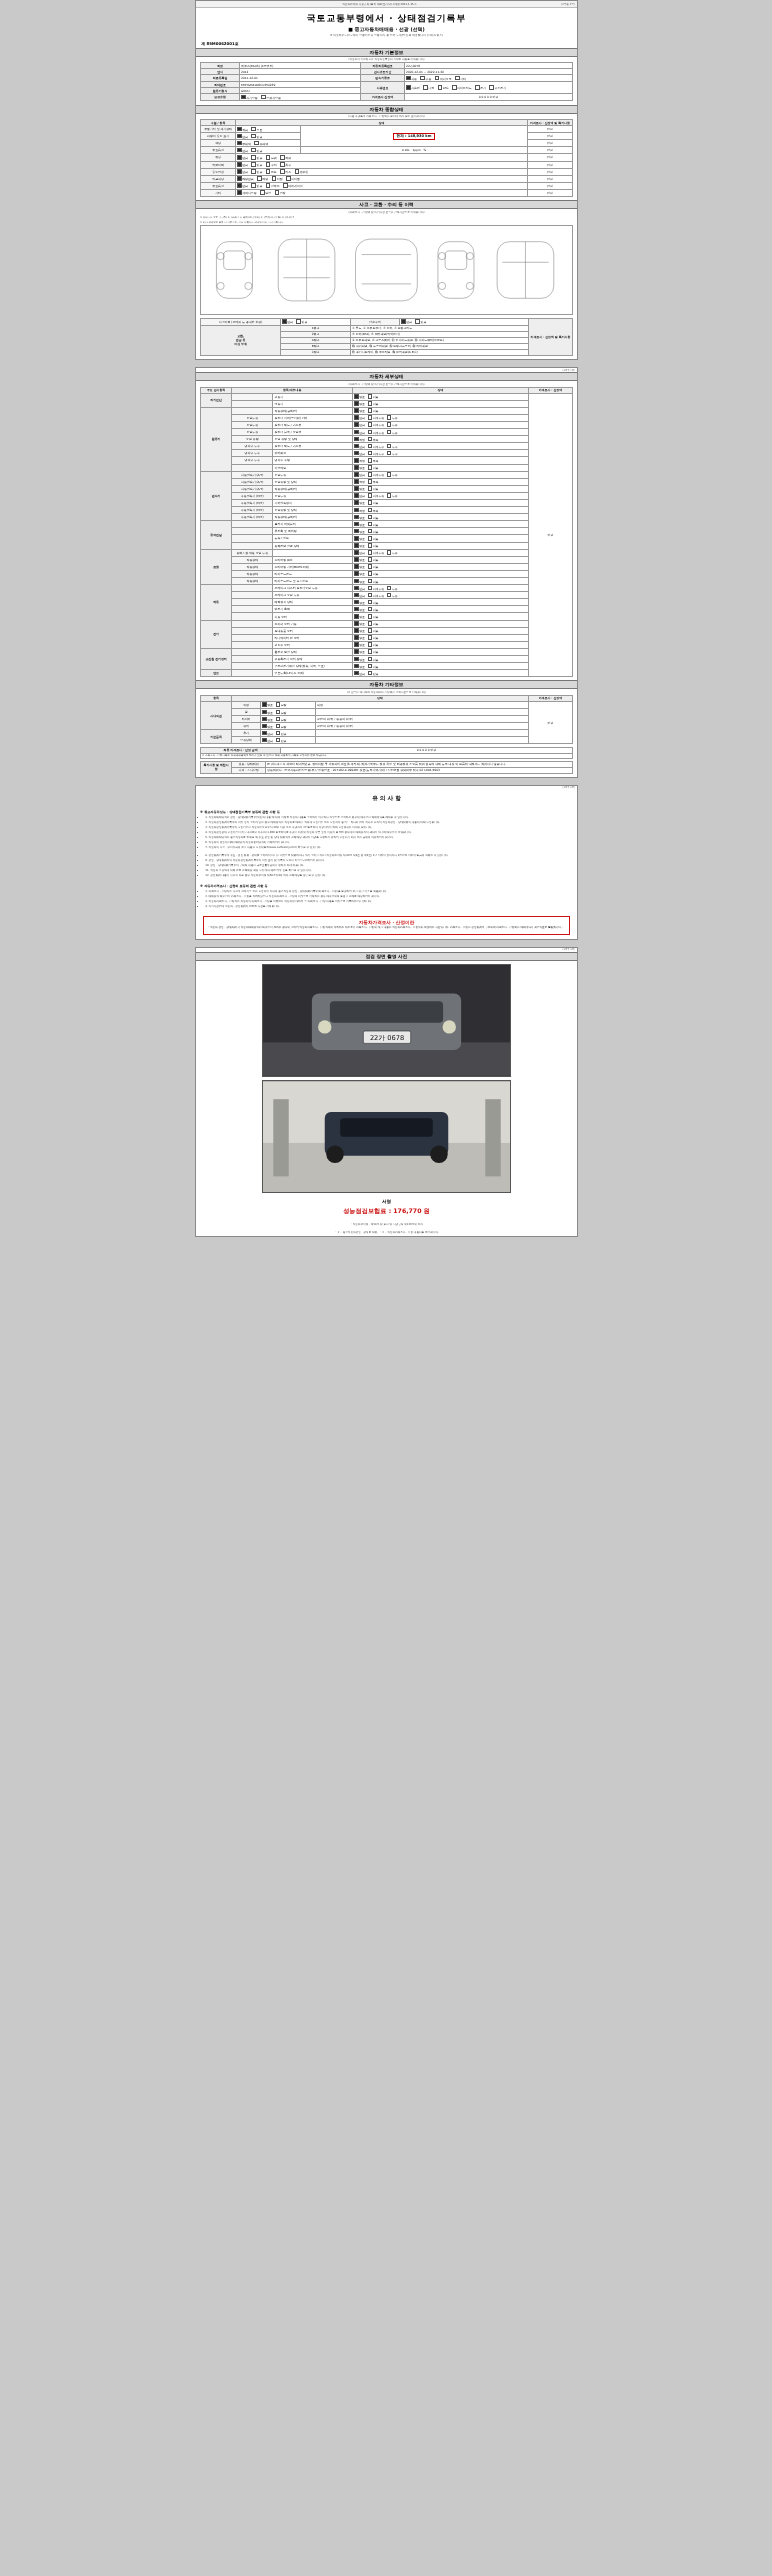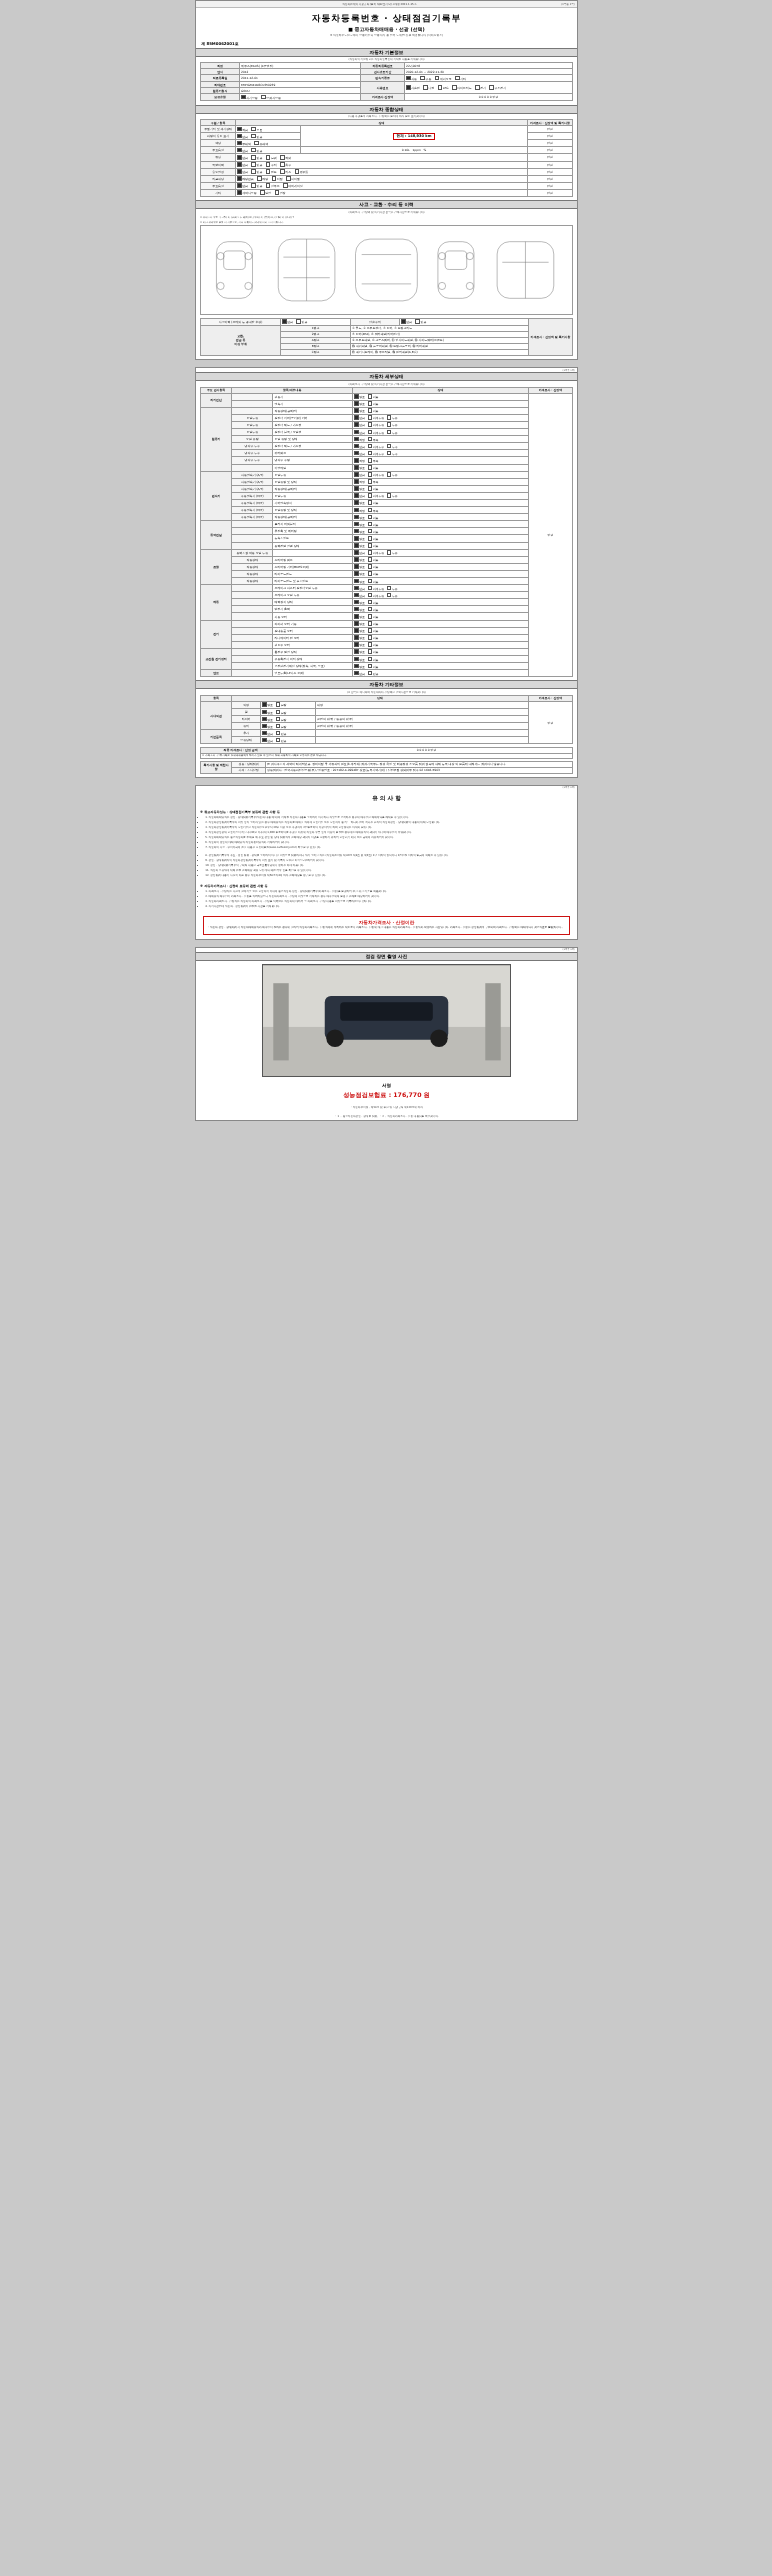--- a/index.html
+++ b/index.html
@@ -42,21 +42,21 @@
 </head>
 <body>
 
 <div class="page">
 
   <div class="sheet">
     <div class="topline">
       <span>자동차관리법 시행규칙 [별지 제82호서식] &lt;개정 2021.1.15.&gt;</span>
       <span class="r">(3쪽중 1쪽)</span>
     </div>
-    <div class="title">자동차등록번호 · 상태점검기록부</div>
+    <div class="title">국토교통부령에서 · 상태점검기록부</div>
     <div class="subtitle">■ 중고자동차매매용 · 선광 (선택)</div>
     <div class="subtitle2">※ 자동차인도일로부터 보증기간과 보증거리 중 먼저 도래한 것을 적용합니다 (서비스업소)</div>
     <div class="docno">제 85M0062001호</div>
 
     <div class="bar">자동차 기본정보</div>
     <div class="barsub">(자동차의 기본정보는 자동차등록증에 기재된 내용을 기재합니다)</div>
 
     <div class="wrap">
       <table>
         <tbody>
@@ -641,20 +641,32 @@
     <div class="redbox">
       <div class="t">자동차가격조사 · 산정이란</div>
       <div class="b">「자동차 성능 · 상태점검 시 자동차매매업자가 매수인이 원하는 경우에 한하여 자동차가격조사 · 산정자에게 의뢰하는 제도로서 가격조사 · 산정에 대한 내용은 자동차가격조사 · 산정자가 작성하는 사항입니다. 가격조사 · 산정은 성능점검과 구분되며 가격조사 · 산정액은 매매계약시 참고자료로 활용됩니다.」</div>
     </div>
   </div>
 
   <div class="sheet">
     <div class="pgno">(3쪽중 3쪽)</div>
     <div class="bar">점검 장면 촬영 사진</div>
 
+    <div class="photo">
+      <svg viewBox="0 0 480 215" width="100%" height="100%">
+        <rect width="480" height="215" fill="#2f2f33"></rect>
+        <rect x="0" y="150" width="480" height="65" fill="#4a4a4e"></rect>
+        <rect x="95" y="55" width="290" height="110" rx="14" fill="#6f7378"></rect>
+        <rect x="130" y="70" width="220" height="42" rx="8" fill="#3b3f44"></rect>
+        <rect x="195" y="128" width="92" height="24" rx="3" fill="#e8e8e8" stroke="#111"></rect>
+        <text x="241" y="145" font-size="13" font-family="DejaVu Sans" text-anchor="middle" fill="#111">22가 0678</text>
+        <circle cx="120" cy="120" r="13" fill="#d8d8c0"></circle>
+        <circle cx="362" cy="120" r="13" fill="#d8d8c0"></circle>
+      </svg>
+    </div>
 
     <div class="photo">
       <svg viewBox="0 0 480 215" width="100%" height="100%">
         <rect width="480" height="215" fill="#d8d7d2"></rect>
         <rect x="0" y="120" width="480" height="95" fill="#bdbcb7"></rect>
         <rect x="120" y="60" width="240" height="85" rx="12" fill="#2b3340"></rect>
         <rect x="150" y="72" width="180" height="36" rx="7" fill="#151a22"></rect>
         <circle cx="140" cy="142" r="17" fill="#1d1d1d"></circle>
         <circle cx="342" cy="142" r="17" fill="#1d1d1d"></circle>
         <rect x="20" y="35" width="30" height="150" fill="#9a9a95"></rect>

